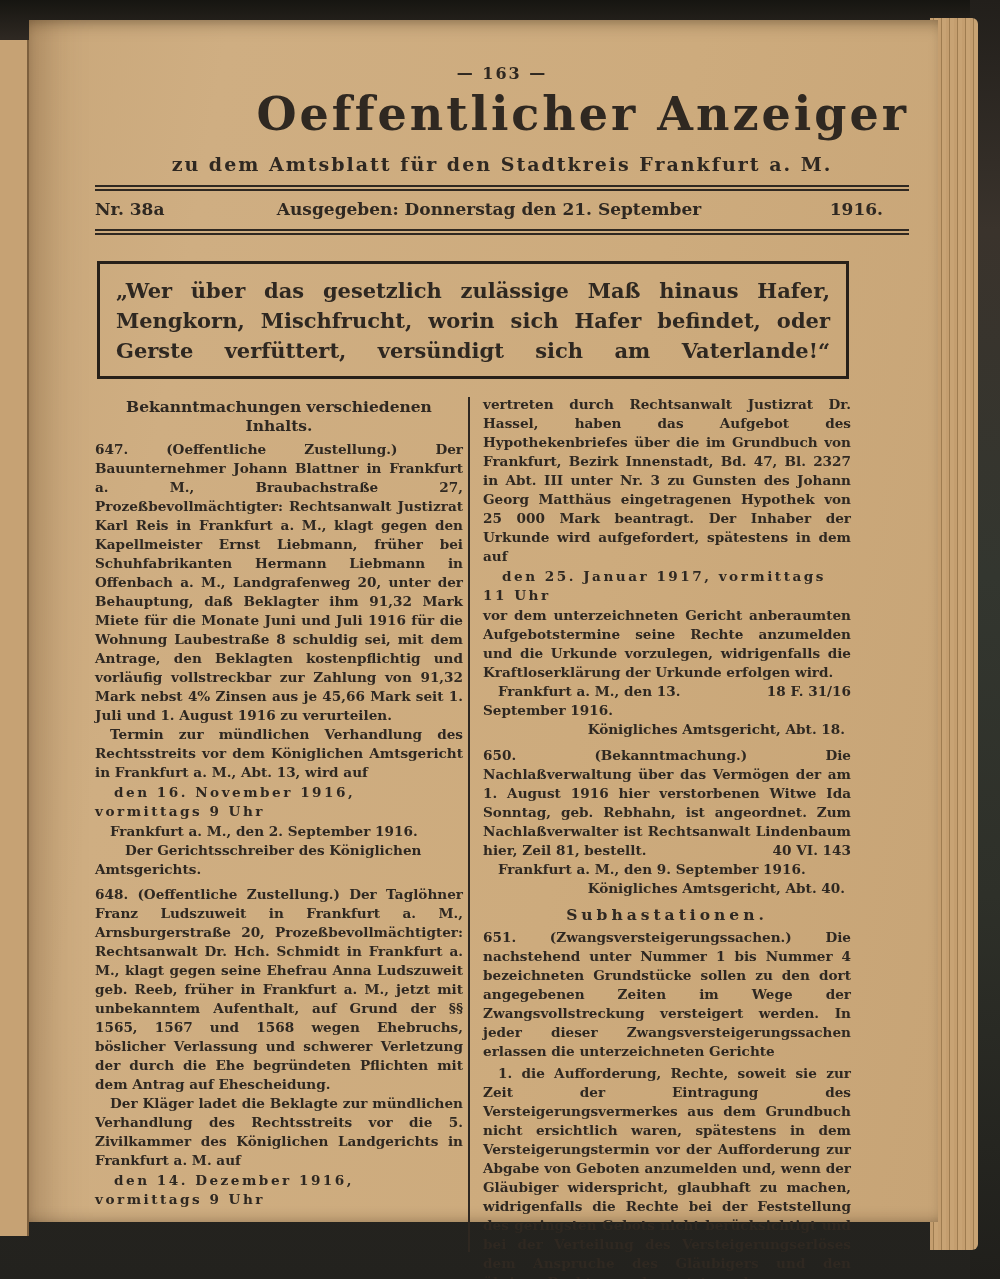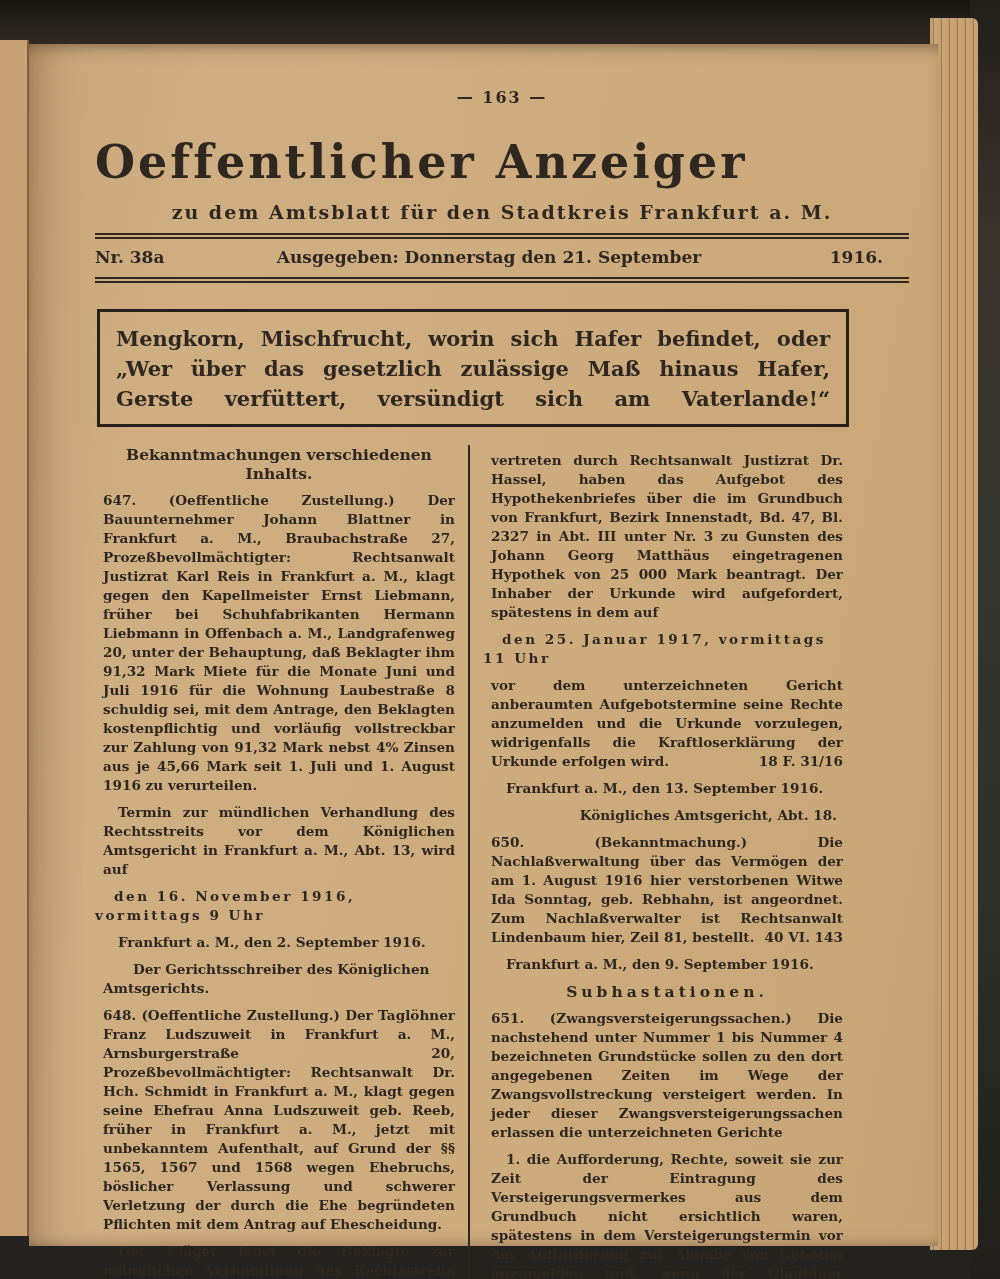--- a/index.html
+++ b/index.html
@@ -10,41 +10,41 @@
   .cover-right{position:absolute;right:0;top:0;width:30px;height:1279px;
         background:linear-gradient(180deg,#221f1b 0%,#3a332c 18%,#33362f 45%,#2e3029 70%,#201f1b 100%);}
   
   .stack{position:absolute;left:930px;top:18px;width:48px;height:1232px;
         background:repeating-linear-gradient(90deg,#c49e6f 0 3px,#a5805300 3px 3.5px,#9e7c50 3.5px 4.5px,#c8a374 4.5px 8px);
         background-color:#bb9566;border-radius:0 6px 6px 0;}
   
   .under-left{position:absolute;left:0;top:40px;width:27px;height:1196px;background:#c6a274;
         border-right:2px solid #7d603e;}
   
-  .page{position:absolute;left:29px;top:44px;width:909px;height:1202px;
+  .page{position:absolute;left:29px;top:20px;width:909px;height:1202px;
         background:linear-gradient(100deg,#c9a77a 0%,#cfae82 18%,#cdab7d 60%,#c7a476 100%);
         box-shadow:inset 55px 0 45px -45px rgba(80,50,20,.35), inset 0 12px 18px -12px rgba(40,25,10,.55), inset 0 -10px 16px -12px rgba(40,25,10,.45);
         color:#2f2821;}
   .content{position:absolute;left:66px;top:44px;width:814px;}
   .pageno{text-align:center;font-size:16px;font-weight:bold;letter-spacing:2px;}
-  .title{text-align:left;font-size:46px;font-weight:bold;letter-spacing:3px;margin-top:28px;white-space:nowrap;}
+  .title{text-align:right;font-size:46px;font-weight:bold;letter-spacing:3px;margin-top:4px;white-space:nowrap;}
   .subtitle{text-align:center;font-size:19px;font-weight:bold;letter-spacing:2px;margin-top:12px;white-space:nowrap;}
   .rule{height:2px;border-top:2px solid #2f2821;border-bottom:2px solid #2f2821;margin-top:10px;}
   .dateline{display:flex;align-items:center;font-size:17px;font-weight:bold;margin:8px 0 6px;gap:20px;}
   .dateline .dl-left{width:140px;text-align:left;}
   .dateline .dl-mid{flex:1;text-align:center;}
   .dateline .dl-right{width:140px;text-align:right;padding-right:26px;}
   .slogan{border:3px solid #272019;width:714px;margin:26px 0 0 2px;padding:12px 16px 10px;}
   .slogan-line{font-size:21px;line-height:30px;font-weight:bold;text-align:justify;text-align-last:justify;}
   .columns{display:flex;margin-top:16px;width:762px;}
   .col{width:368px;font-size:13.6px;line-height:19px;font-weight:bold;}
   .col-divider{width:2px;background:#2f2821;margin:2px 13px 40px 5px;}
   .section-head{text-align:center;font-size:15.5px;font-weight:bold;margin:2px 0 5px;}
   .subhead{text-align:center;font-size:15.5px;font-weight:bold;letter-spacing:4px;margin:7px 0 4px;}
-  p{margin:8px;text-align:justify;overflow-wrap:break-word;}
+  p{margin:0;text-align:justify;overflow-wrap:break-word;}
   .para{text-indent:1.1em;}
   .para-num{text-indent:0;}
   .gesperrt{letter-spacing:2.5px;text-indent:1.4em;text-align:left;margin:1px 0;}
   .place{text-indent:1.1em;text-align:left;}
   .sig-left{text-indent:2.2em;text-align:left;}
   .sig-right{text-align:right;padding-right:6px;}
   .docref{float:right;}
 </style>
 </head>
 <body>
@@ -64,22 +64,22 @@
 
       <div class="rule"></div>
       <div class="dateline">
         <span class="dl-left">Nr. 38a</span>
         <span class="dl-mid">Ausgegeben: Donnerstag den 21. September</span>
         <span class="dl-right">1916.</span>
       </div>
       <div class="rule"></div>
 
       <div class="slogan">
+        <div class="slogan-line">„Wer über das gesetzlich zulässige Maß hinaus Hafer,</div>
         <div class="slogan-line">Mengkorn, Mischfrucht, worin sich Hafer befindet, oder</div>
-        <div class="slogan-line">„Wer über das gesetzlich zulässige Maß hinaus Hafer,</div>
         <div class="slogan-line">Gerste verfüttert, versündigt sich am Vaterlande!“</div>
       </div>
 
       <div class="columns">
 
         <div class="col">
           <div class="section-head">Bekanntmachungen verschiedenen Inhalts.</div>
 
           <p class="para-num">647. (Oeffentliche Zustellung.) Der Bauunternehmer Johann Blattner in Frankfurt a. M., Braubachstraße 27, Prozeßbevollmächtigter: Rechtsanwalt Justizrat Karl Reis in Frankfurt a. M., klagt gegen den Kapellmeister Ernst Liebmann, früher bei Schuhfabrikanten Hermann Liebmann in Offenbach a. M., Landgrafenweg 20, unter der Behauptung, daß Beklagter ihm 91,32 Mark Miete für die Monate Juni und Juli 1916 für die Wohnung Laubestraße 8 schuldig sei, mit dem Antrage, den Beklagten kostenpflichtig und vorläufig vollstreckbar zur Zahlung von 91,32 Mark nebst 4% Zinsen aus je 45,66 Mark seit 1. Juli und 1. August 1916 zu verurteilen.</p>
           <p class="para">Termin zur mündlichen Verhandlung des Rechtsstreits vor dem Königlichen Amtsgericht in Frankfurt a. M., Abt. 13, wird auf</p>
@@ -97,20 +97,21 @@
 
         <div class="col">
           <p class="para-num">vertreten durch Rechtsanwalt Justizrat Dr. Hassel, haben das Aufgebot des Hypothekenbriefes über die im Grundbuch von Frankfurt, Bezirk Innenstadt, Bd. 47, Bl. 2327 in Abt. III unter Nr. 3 zu Gunsten des Johann Georg Matthäus eingetragenen Hypothek von 25 000 Mark beantragt. Der Inhaber der Urkunde wird aufgefordert, spätestens in dem auf</p>
           <p class="gesperrt">den 25. Januar 1917, vormittags 11 Uhr</p>
           <p class="para-num"><span>vor dem unterzeichneten Gericht anberaumten Aufgebotstermine seine Rechte anzumelden und die Urkunde vorzulegen, widrigenfalls die Kraftloserklärung der Urkunde erfolgen wird.</span><span class="docref">18 F. 31/16</span></p>
           <p class="place">Frankfurt a. M., den 13. September 1916.</p>
           <p class="sig-right">Königliches Amtsgericht, Abt. 18.</p>
 
           <p class="para-num" style="margin-top:7px"><span>650. (Bekanntmachung.) Die Nachlaßverwaltung über das Vermögen der am 1. August 1916 hier verstorbenen Witwe Ida Sonntag, geb. Rebhahn, ist angeordnet. Zum Nachlaßverwalter ist Rechtsanwalt Lindenbaum hier, Zeil 81, bestellt.</span><span class="docref">40 VI. 143</span></p>
           <p class="place">Frankfurt a. M., den 9. September 1916.</p>
+          <p class="sig-right">Königliches Amtsgericht, Abt. 40.</p>
 
           <div class="subhead">Subhastationen.</div>
 
           <p class="para-num">651. (Zwangsversteigerungssachen.) Die nachstehend unter Nummer 1 bis Nummer 4 bezeichneten Grundstücke sollen zu den dort angegebenen Zeiten im Wege der Zwangsvollstreckung versteigert werden. In jeder dieser Zwangsversteigerungssachen erlassen die unterzeichneten Gerichte</p>
           <p class="para" style="margin-top:3px">1. die Aufforderung, Rechte, soweit sie zur Zeit der Eintragung des Versteigerungsvermerkes aus dem Grundbuch nicht ersichtlich waren, spätestens in dem Versteigerungstermin vor der Aufforderung zur Abgabe von Geboten anzumelden und, wenn der Gläubiger widerspricht, glaubhaft zu machen, widrigenfalls die Rechte bei der Feststellung des geringsten Gebots nicht berücksichtigt und bei der Verteilung des Versteigerungserlöses dem Anspruche des Gläubigers und den übrigen Rechten nachgesetzt werden;</p>
 
         </div>
 
       </div>
     </div>

